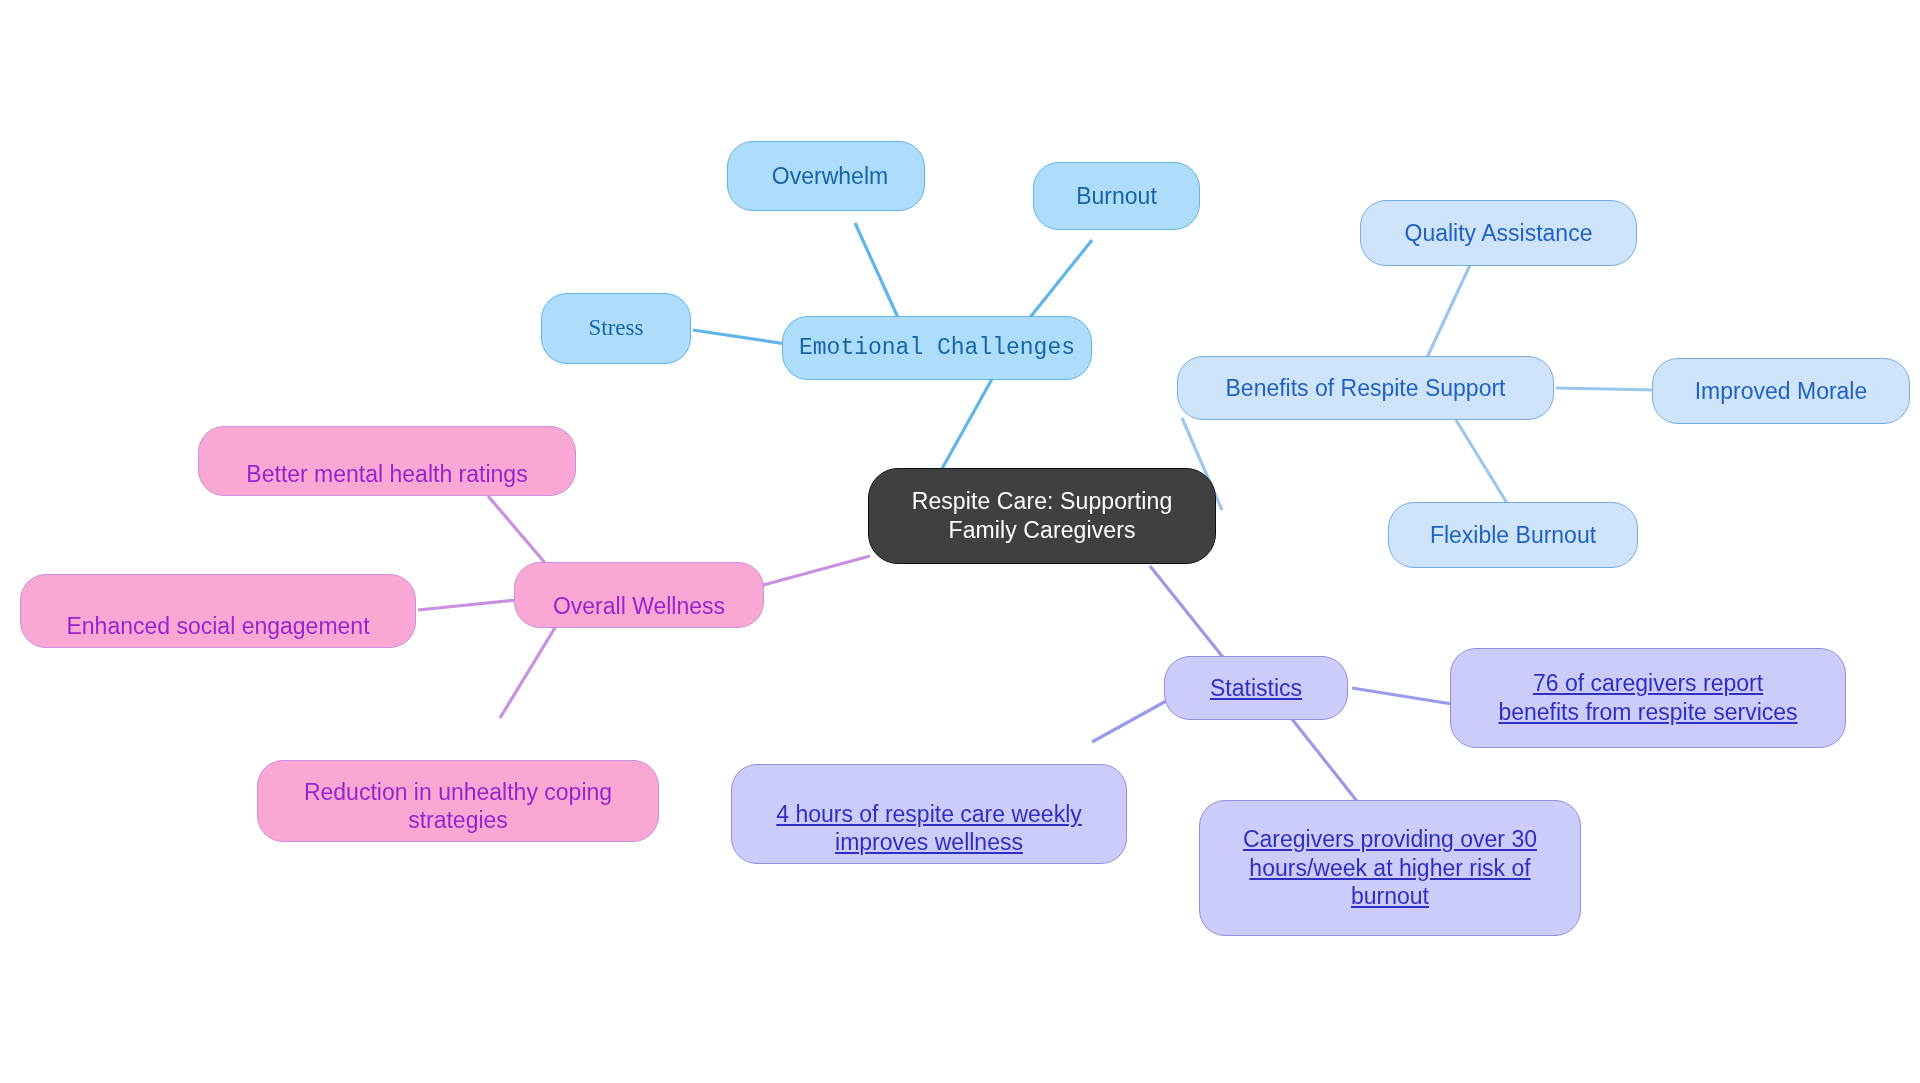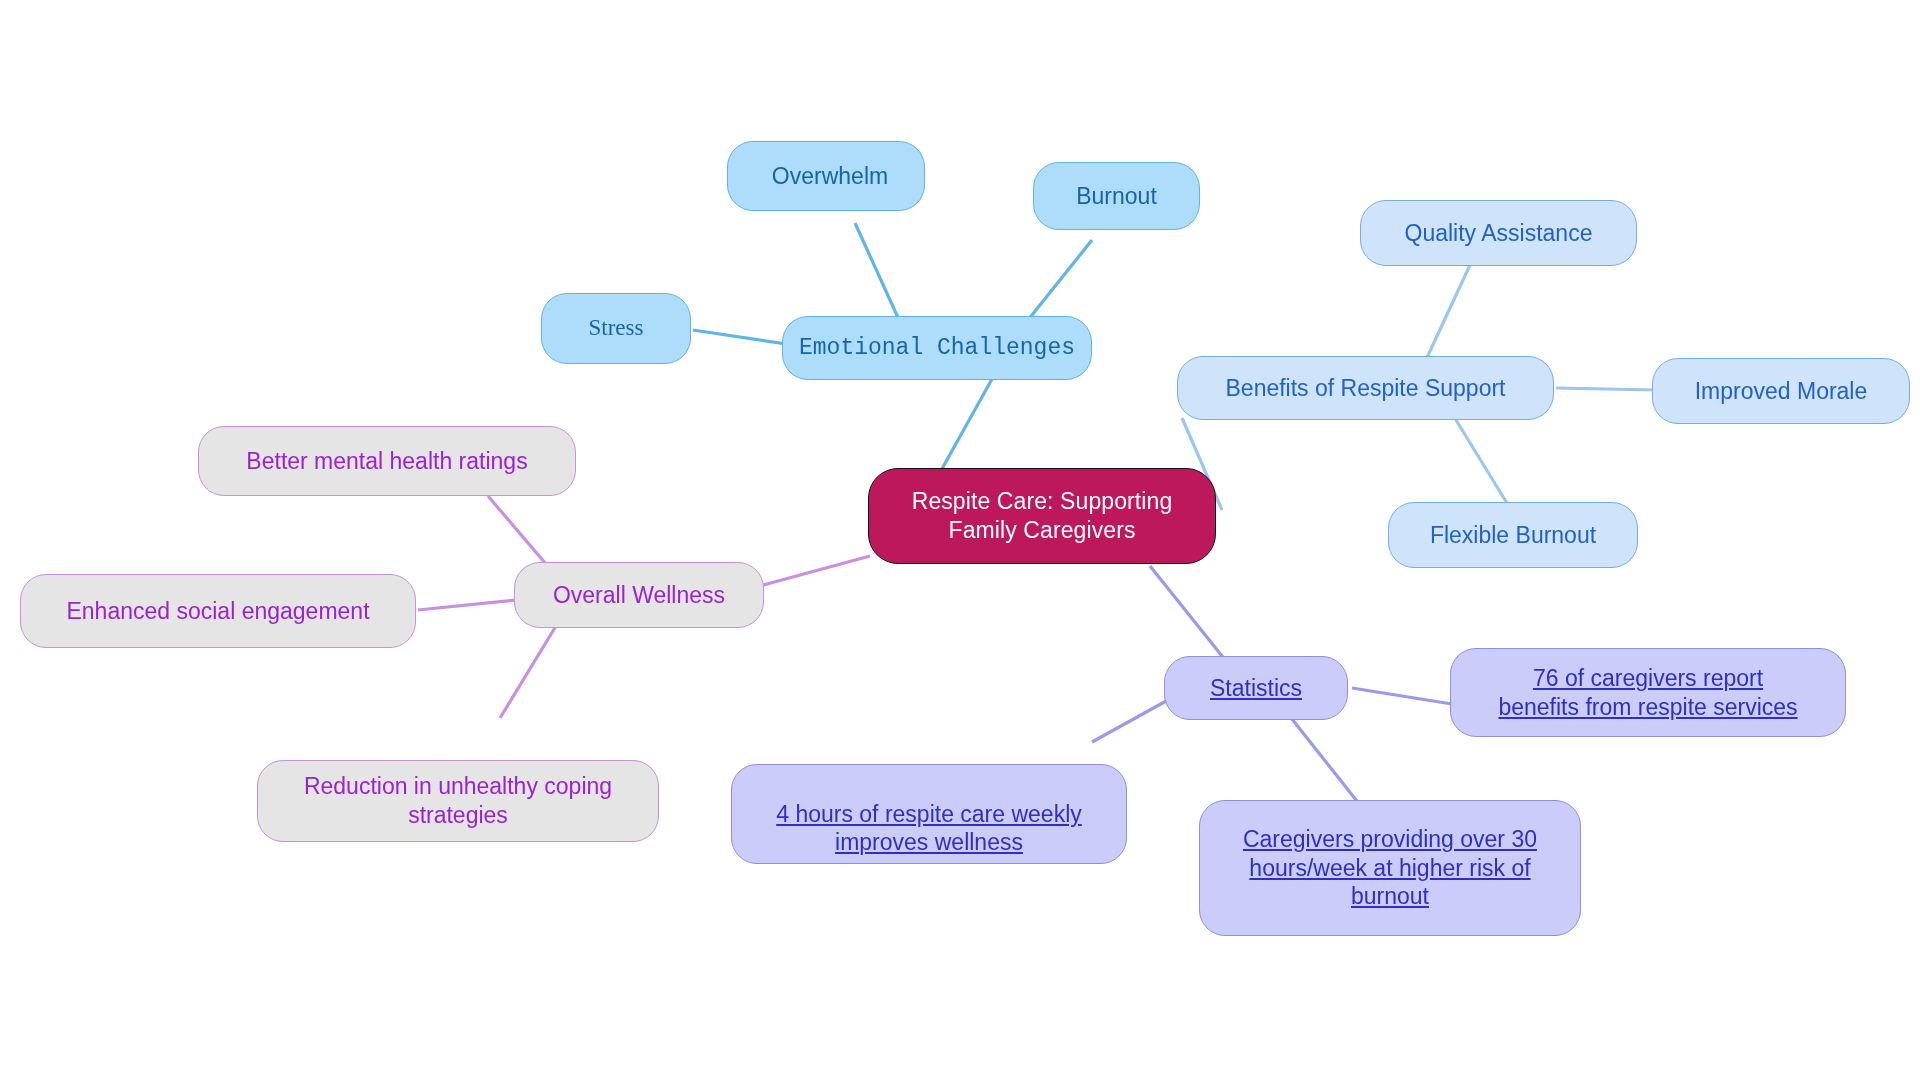--- a/index.html
+++ b/index.html
@@ -33,21 +33,21 @@
     justify-content: center;
     text-align: center;
     border-radius: 26px;
     border-style: solid;
     border-width: 1.6px;
     line-height: 1.24;
     padding: 6px 14px;
     white-space: pre-line;
   }
   .node.root {
-    background: #be185d;
+    background: #404040;
     border-color: #0d1117;
     color: #ffffff;
     border-radius: 30px;
     font-size: 23px;
     letter-spacing: 0.1px;
   }
   .node.blue-a {
     background: #aeddfb;
     border-color: #5fb4e8;
     color: #1565a8;
@@ -60,24 +60,25 @@
     font-size: 23px;
   }
   .node.indigo {
     background: #ccccfb;
     border-color: #8f8fdf;
     color: #2f2fc4;
     font-size: 23px;
     text-decoration: underline;
   }
   .node.orchid {
-    background: #e5e5e5;
+    background: #f9a8d4;
     border-color: #c98fe0;
     color: #9b23cf;
     font-size: 23px;
+    align-items: flex-end;
   }
 </style>
 </head>
 <body>
 
 <div id="canvas">
 
   <svg id="edge-layer" viewBox="0 0 1920 1083" xmlns="http://www.w3.org/2000/svg">
 
     <path d="M 938 476 L 992 379" stroke="#5fb4e8" stroke-width="3.2" fill="none"></path>
@@ -147,21 +148,21 @@
   </div>
 
   <div class="node blue-b" style="left:1388px; top:502px; width:250px; height:66px;">
     <span>Flexible Burnout</span>
   </div>
 
   <div class="node indigo" style="left:1164px; top:656px; width:184px; height:64px;">
     <span>Statistics</span>
   </div>
 
-  <div class="node indigo" style="left:1450px; top:648px; width:396px; height:89px;">
+  <div class="node indigo" style="left:1450px; top:648px; width:396px; height:100px;">
     <span>76 of caregivers report
 benefits from respite services</span>
   </div>
 
   <div class="node indigo" style="left:1199px; top:800px; width:382px; height:136px;">
     <span>Caregivers providing over 30
 hours/week at higher risk of
 burnout</span>
   </div>
 

